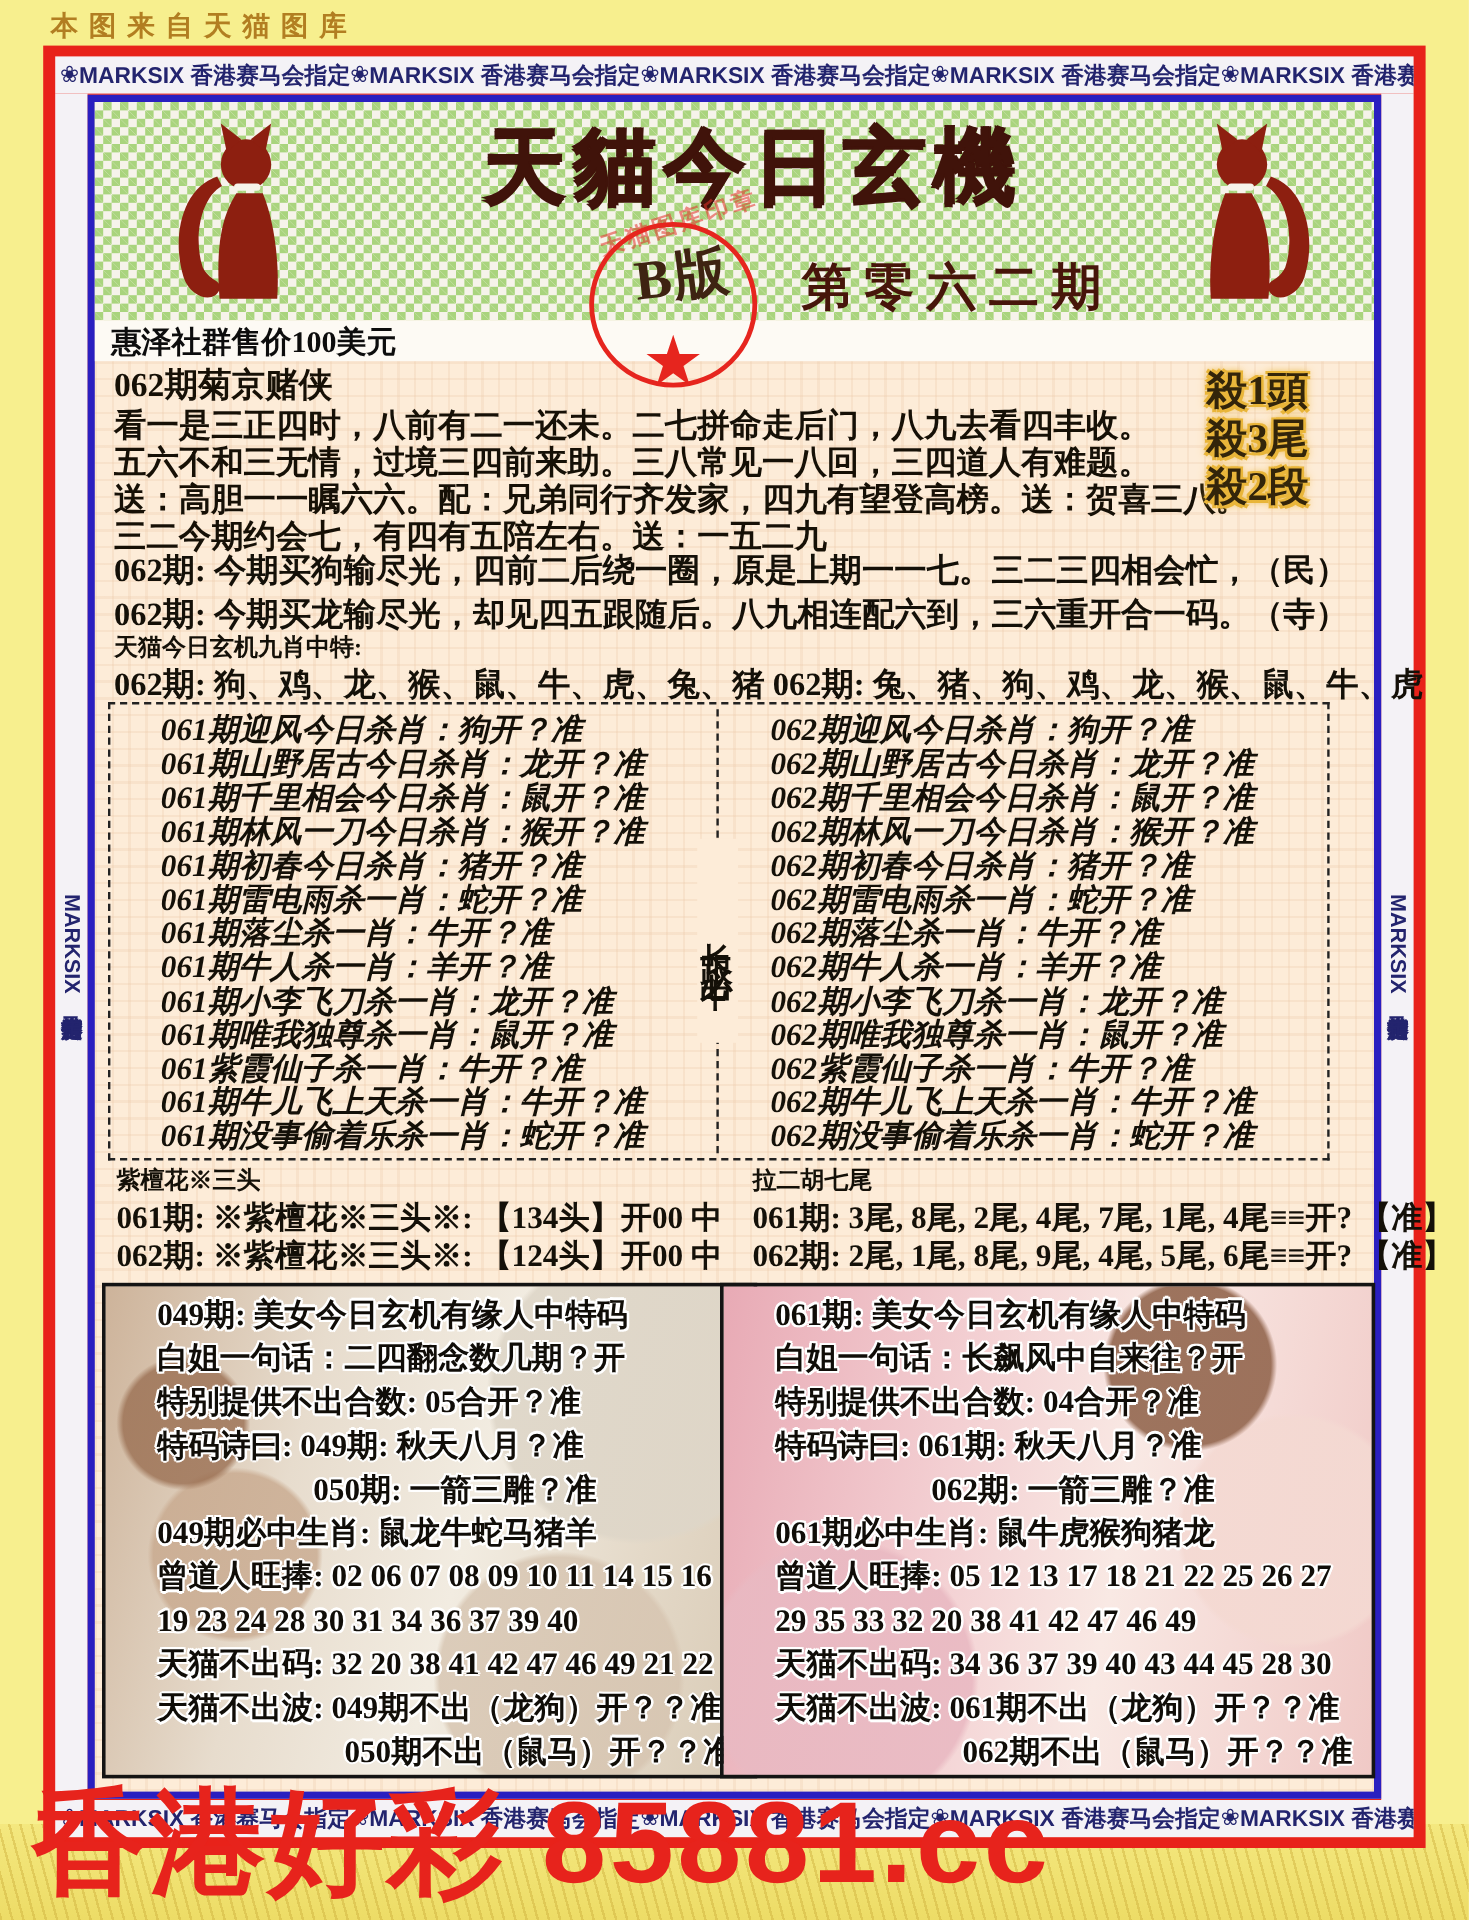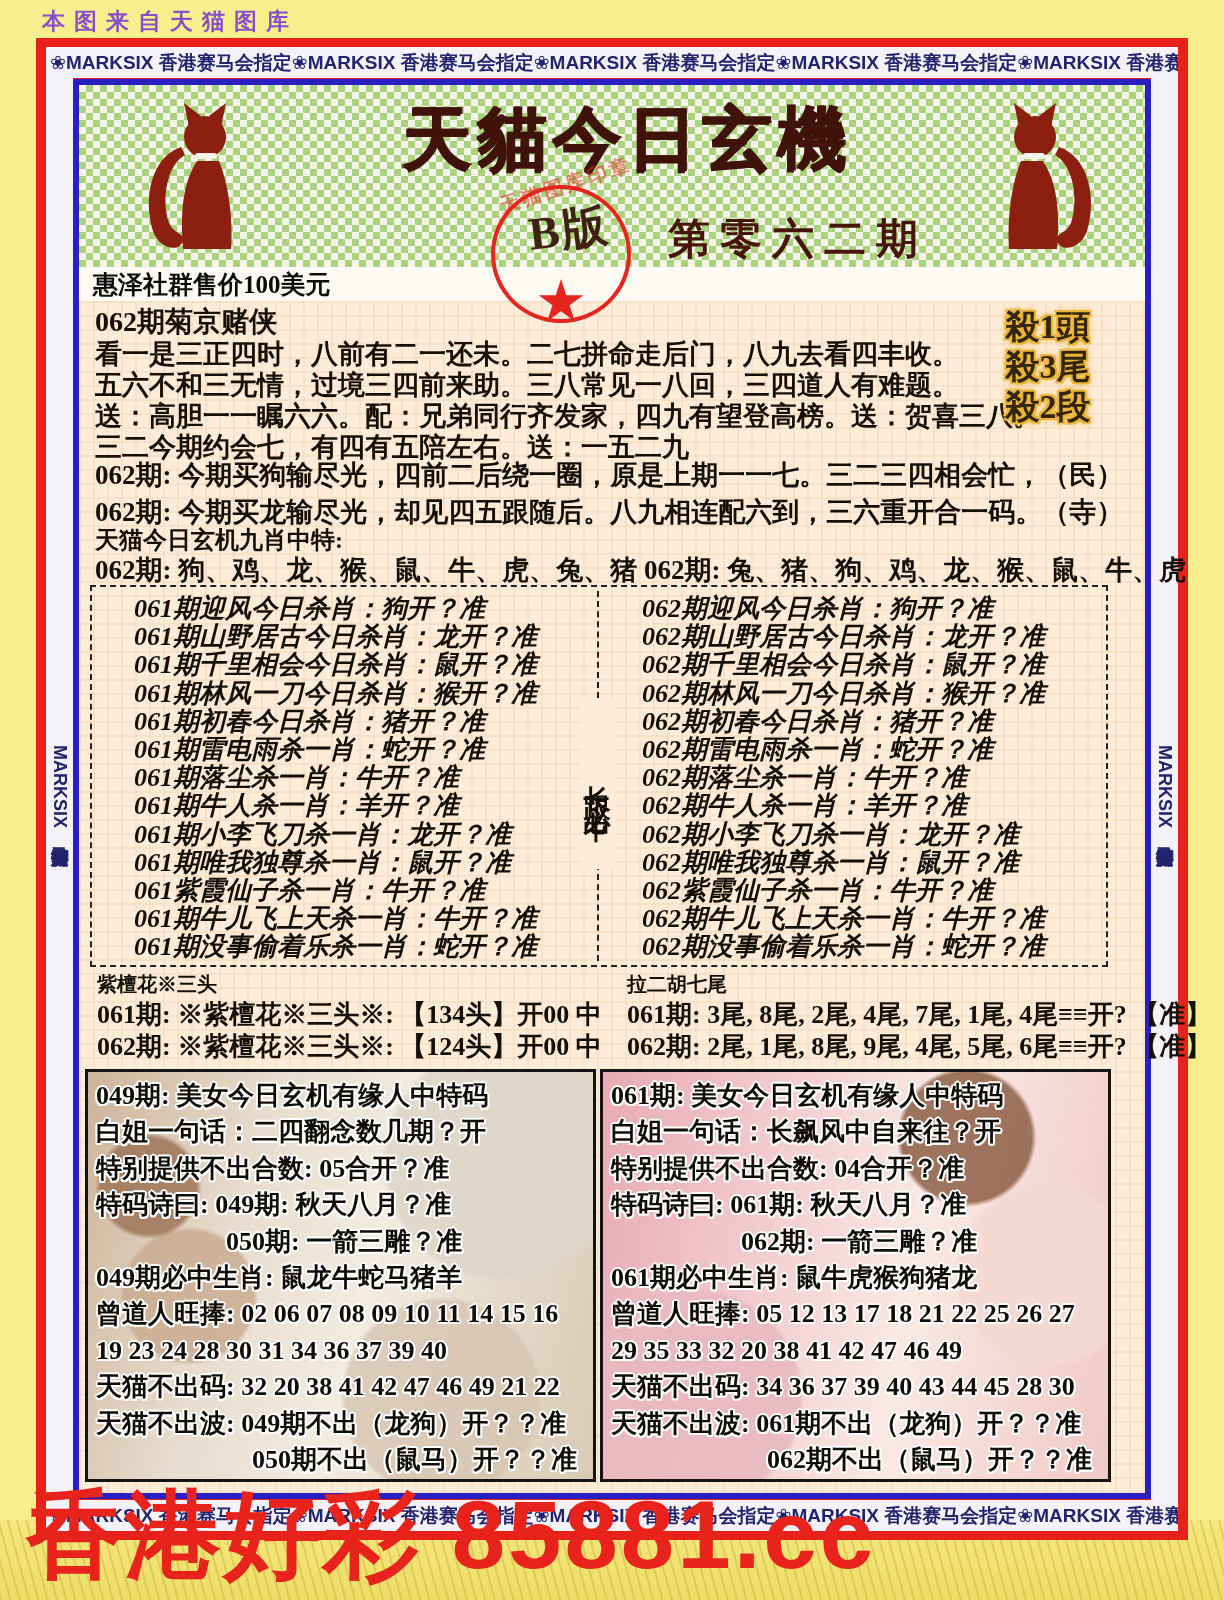--- a/index.html
+++ b/index.html
@@ -9,21 +9,21 @@
     font-family:"Liberation Serif","DejaVu Serif",serif;
   }
   body::after{
     content:"";position:absolute;left:0;right:0;bottom:0;height:80px;
     background:repeating-linear-gradient(75deg, rgba(205,175,60,.45) 0 2px, transparent 2px 9px),
                linear-gradient(#f4e87f, #eddc66);
     z-index:1;
   }
   .top-watermark{
     position:absolute;left:42px;top:6px;z-index:3;
-    color:#6d28d9;font-size:23px;font-weight:bold;letter-spacing:9px;opacity:.8;
+    color:#a16207;font-size:23px;font-weight:bold;letter-spacing:9px;opacity:.8;
   }
   
   .frame{
     position:absolute;left:36px;top:38px;width:1152px;height:1502px;
     background:#e8221a;z-index:2;
   }
   .strip{
     position:absolute;background:#f4f2f6;color:#23246e;
     font-family:"Liberation Sans","DejaVu Sans",sans-serif;
     font-weight:bold;font-size:19px;overflow:hidden;
@@ -105,21 +105,21 @@
     font-size:36px;line-height:44px;letter-spacing:1px;white-space:nowrap;
     text-shadow:0 0 5px #e9b63b,0 0 9px #e9b63b,2px 2px 0 #e9b63b,-2px -2px 0 #e9b63b,2px -2px 0 #e9b63b,-2px 2px 0 #e9b63b;
   }
   .sansha .r{
     font-size:34px;line-height:40px;white-space:nowrap;
     text-shadow:0 0 5px #e9b63b,0 0 9px #e9b63b,2px 2px 0 #e9b63b,-2px -2px 0 #e9b63b,2px -2px 0 #e9b63b,-2px 2px 0 #e9b63b;
   }
   .tips{position:absolute;left:16px;top:372px;width:1040px;}
   .tip-line{font-size:27px;font-weight:bold;color:#141008;line-height:37px;white-space:nowrap;}
   .jiuxiao{position:absolute;left:16px;top:440px;width:1045px;color:#141008;}
-  .jiuxiao .h{font-size:24px;font-weight:bold;line-height:30px;}
+  .jiuxiao .h{font-size:20px;font-weight:bold;line-height:30px;}
   .jiuxiao .l{font-size:27px;font-weight:bold;line-height:30px;white-space:nowrap;}
   
   .kill-box{
     position:absolute;left:11px;top:500px;width:1014px;height:378px;
     border:2px dashed #222;
   }
   .kill-col{position:absolute;top:8px;}
   .kill-col-left{left:42px;}
   .kill-col-right{left:550px;}
   .kill-row{font-size:26px;font-weight:bold;color:#141008;line-height:28.2px;white-space:nowrap;font-style:italic;}
@@ -130,21 +130,21 @@
     font-size:27px;font-weight:bold;color:#141008;letter-spacing:10px;text-align:center;
   }
   
   .santou{position:absolute;left:18px;top:884px;color:#141008;}
   .qiwei{position:absolute;left:548px;top:884px;color:#141008;}
   .sec-title{font-size:20px;font-weight:bold;line-height:30px;}
   .sec-row{font-size:26px;font-weight:bold;line-height:32px;white-space:nowrap;}
   
   .photo-box{
     position:absolute;top:984px;height:407px;width:505px;
-    border:3px solid #141414;box-sizing:content-box;overflow:hidden;
+    border:3px solid #141414;box-sizing:content-box;overflow:hidden;padding-left:35px;
   }
   .photo-left{
     left:6px;
     background:
       radial-gradient(circle at 12% 28%, rgba(154,111,82,.8) 0 9%, transparent 10%),
       radial-gradient(circle at 20% 55%, rgba(200,169,142,.8) 0 14%, transparent 15%),
       radial-gradient(circle at 82% 22%, rgba(222,214,200,.9) 0 22%, transparent 23%),
       radial-gradient(circle at 70% 80%, rgba(214,196,176,.8) 0 20%, transparent 21%),
       linear-gradient(105deg,#cdb39a 0%,#e7dccd 30%,#f2ece1 55%,#e4d9c8 78%,#d8cab5 100%);
   }

